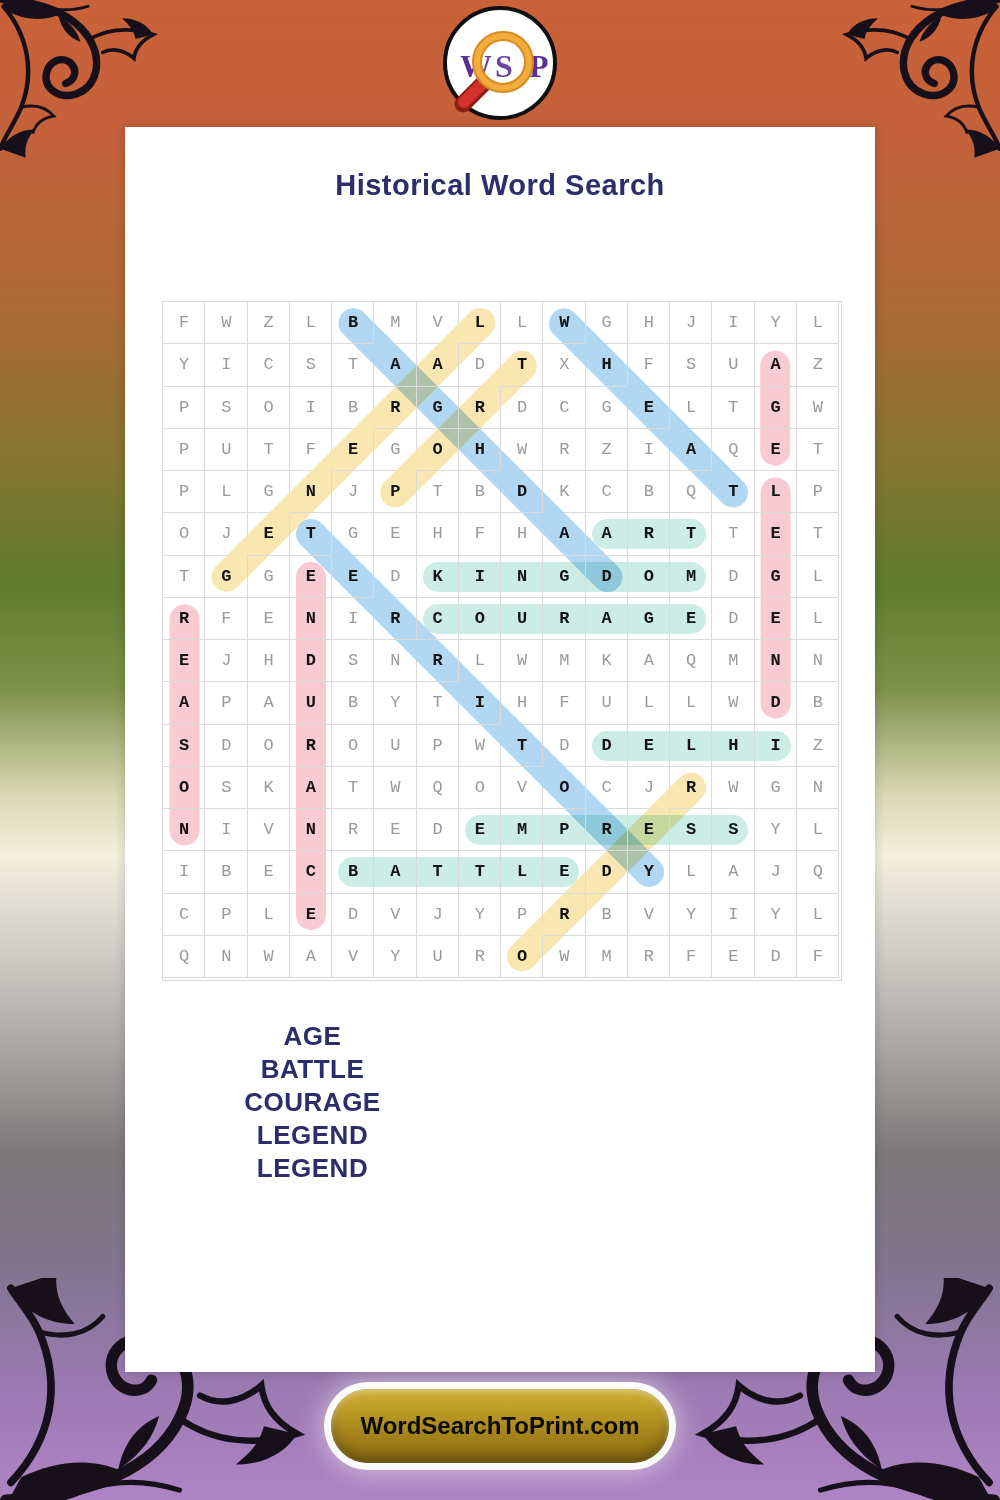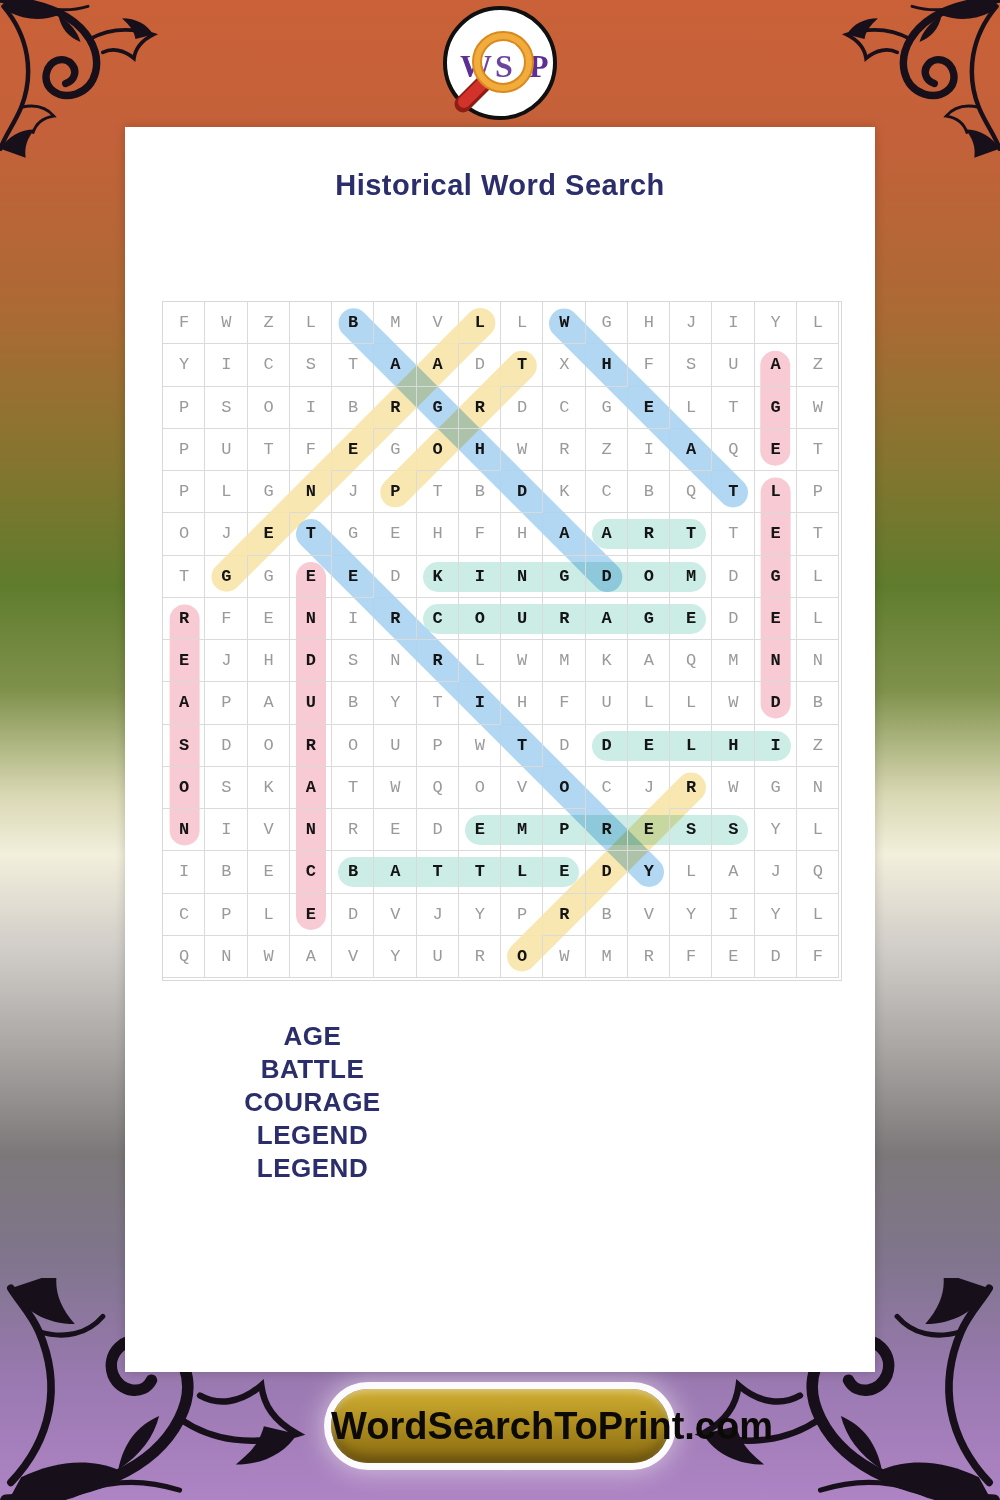--- a/index.html
+++ b/index.html
@@ -47,21 +47,21 @@
   .words{position:absolute;left:0;top:893px;width:750px;display:flex;}
   .wcol{width:50%;text-align:center;}
   .word{font-size:26px;font-weight:bold;color:#2b2e6a;line-height:33px;letter-spacing:.5px;}
 
   
   .sitebtn{position:absolute;left:331px;top:1389px;width:338px;height:74px;border-radius:37px;
     background:linear-gradient(180deg,#d0ae34 0%,#bb9a26 30%,#a3831b 62%,#8a6b11 100%);
     border:none;cursor:pointer;
     box-shadow:0 0 0 7px rgba(255,255,255,.95), 0 0 24px 10px rgba(255,255,255,.45),
       inset 0 3px 6px rgba(255,255,255,.35), inset 0 -7px 12px rgba(0,0,0,.28);
-    font-family:"Liberation Sans",sans-serif;font-size:38px;font-weight:bold;color:#0c0a06;
+    font-family:"Liberation Sans",sans-serif;font-size:24px;font-weight:bold;color:#0c0a06;
     text-align:center;line-height:74px;padding:0;z-index:6;}
 </style>
 </head>
 <body>
 
 <div id="stage">
 
   <div class="orn tl">
     <svg viewBox="0 0 240 240">
       <g fill="none" stroke="#17101a" stroke-linecap="round">

